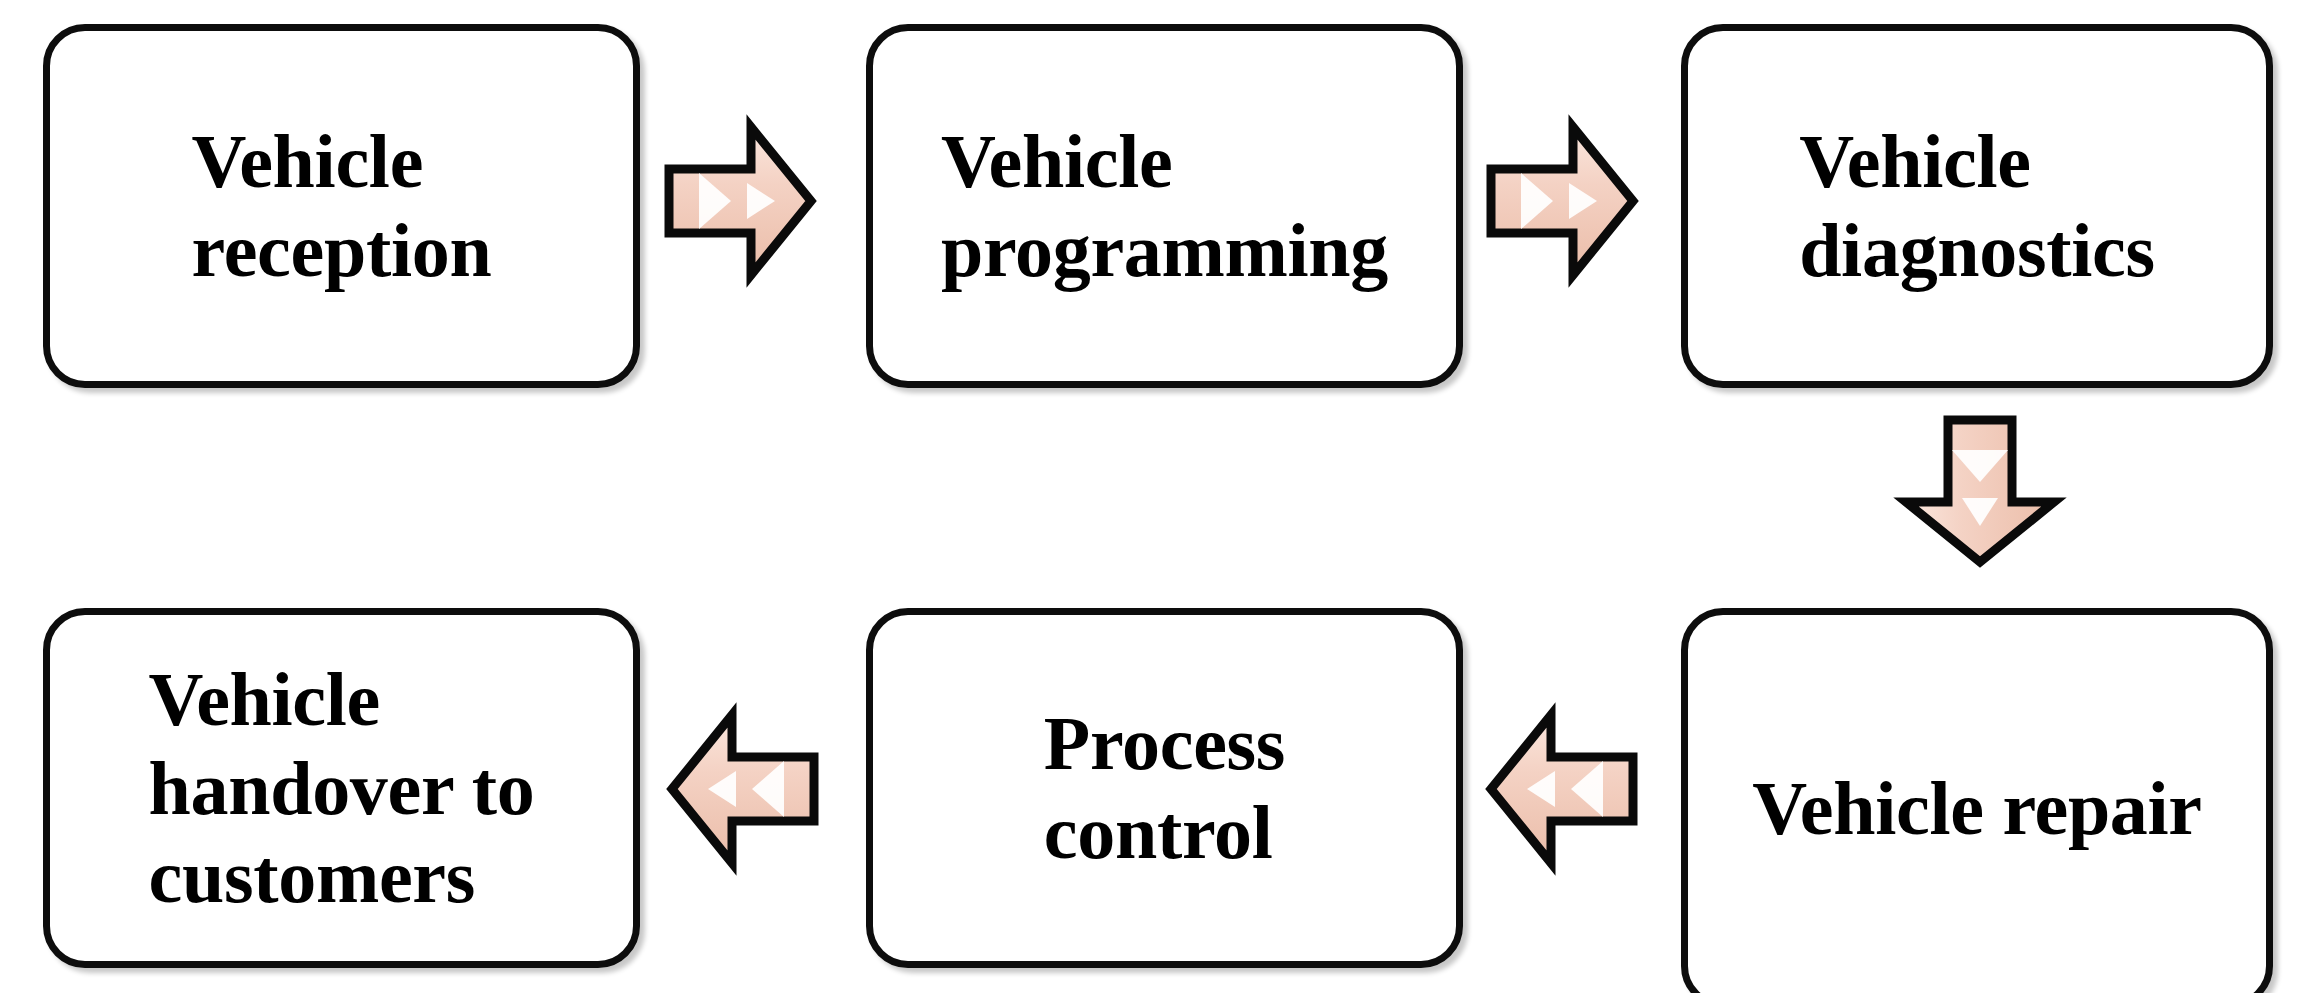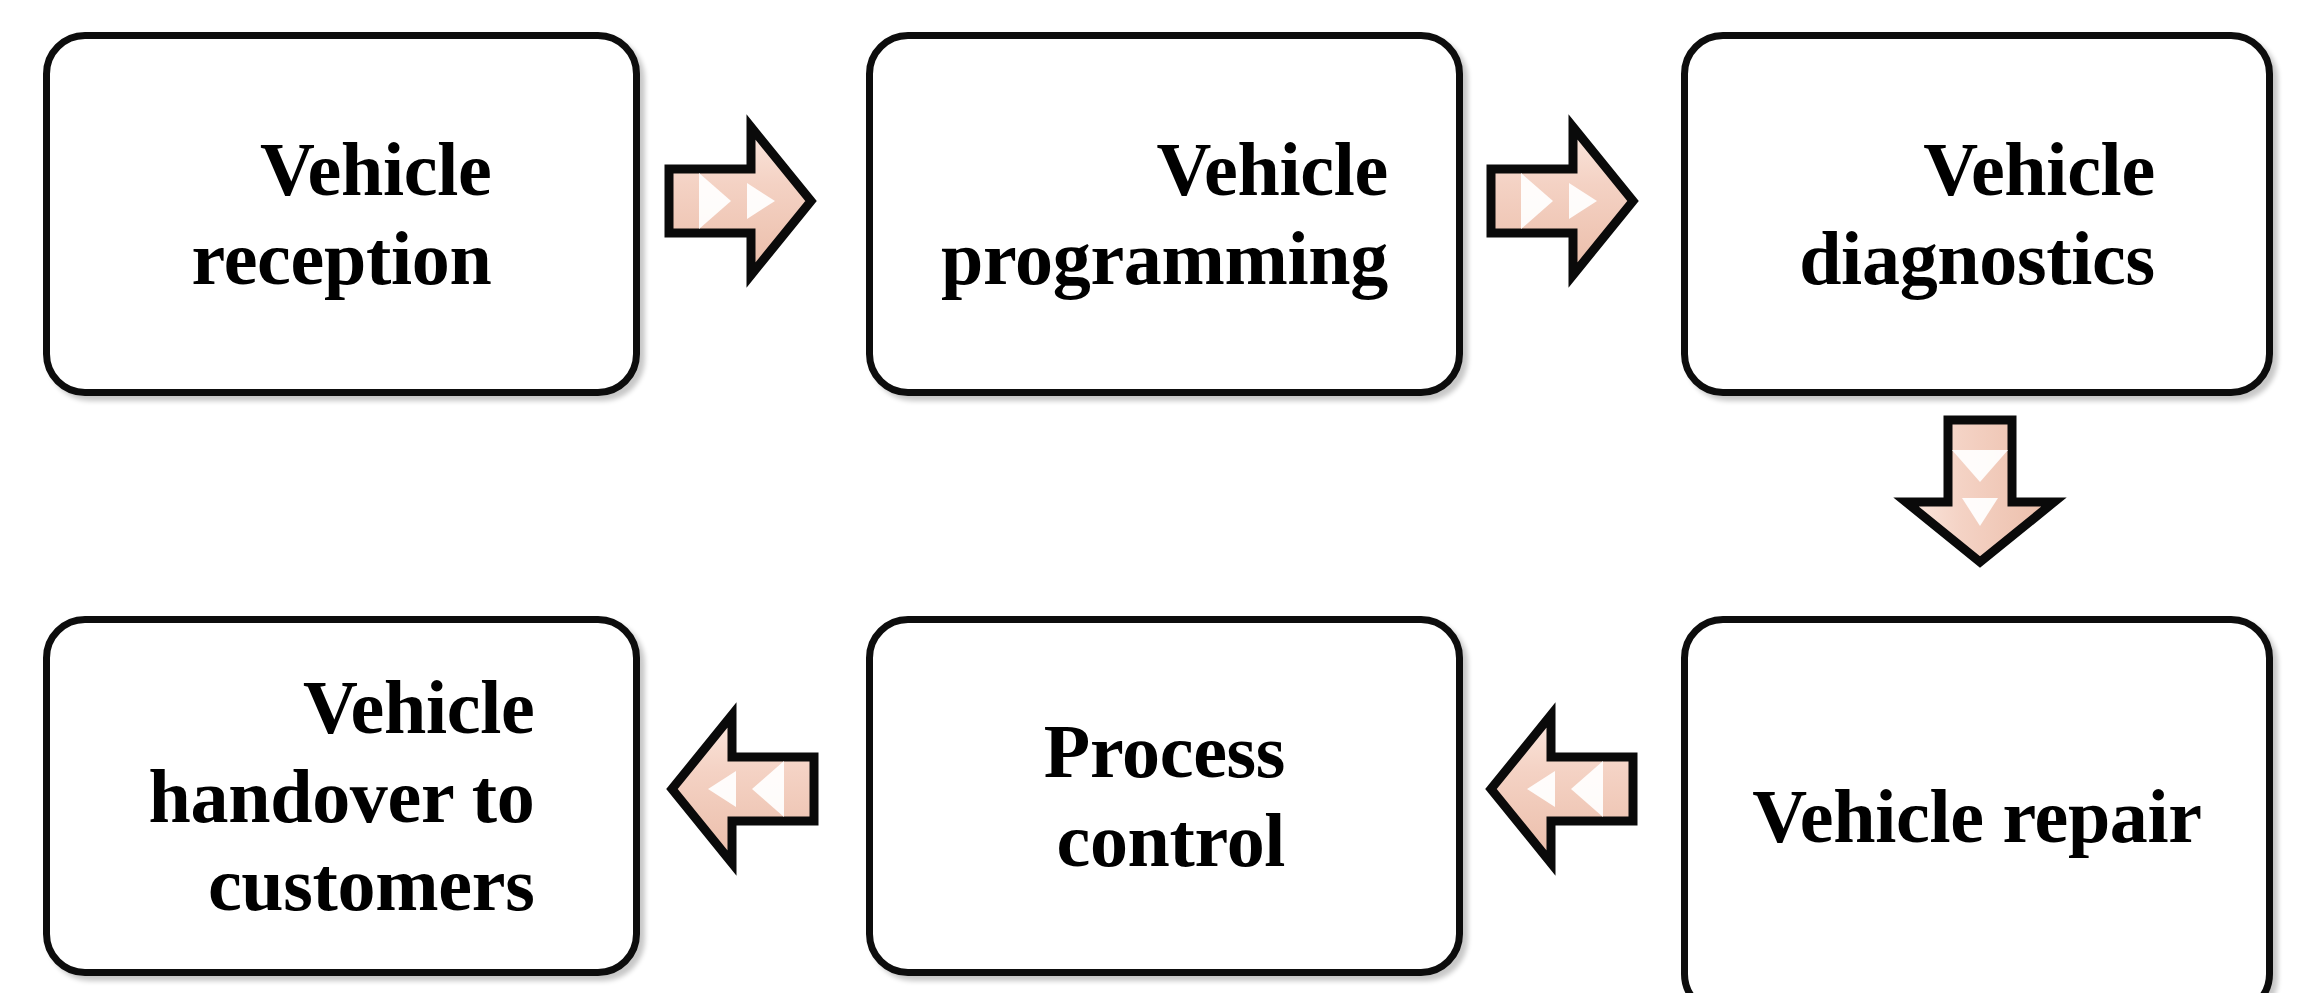--- a/index.html
+++ b/index.html
@@ -21,23 +21,22 @@
   
   .node {
     position: absolute;
     box-sizing: border-box;
     background: #ffffff;
     border: 7px solid #0d0d0d;
     border-radius: 42px;
     display: flex;
     align-items: center;
     justify-content: center;
-    text-align: right;
+    text-align: left;
     box-shadow: 5px 5px 5px rgba(0,0,0,0.22);
-    margin-top: 8px;
   }
   .node-label {
     font-family: "Liberation Serif", "DejaVu Serif", serif;
     font-weight: bold;
     font-size: 76px;
     line-height: 1.17;
     color: #000000;
     letter-spacing: -0.3px;
     padding: 0 16px;
     white-space: pre-line;

